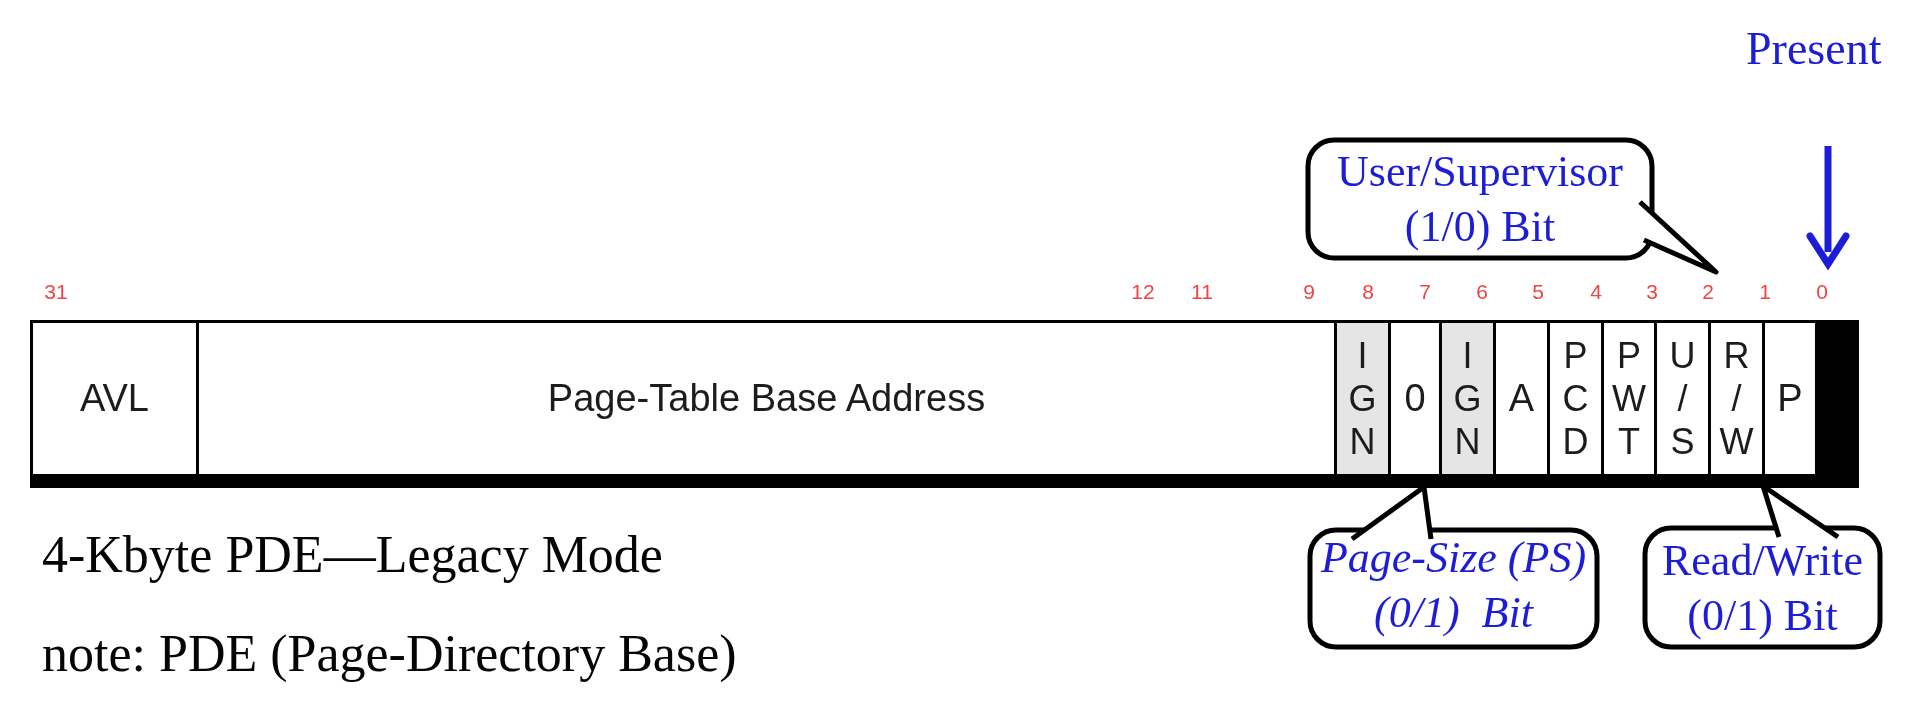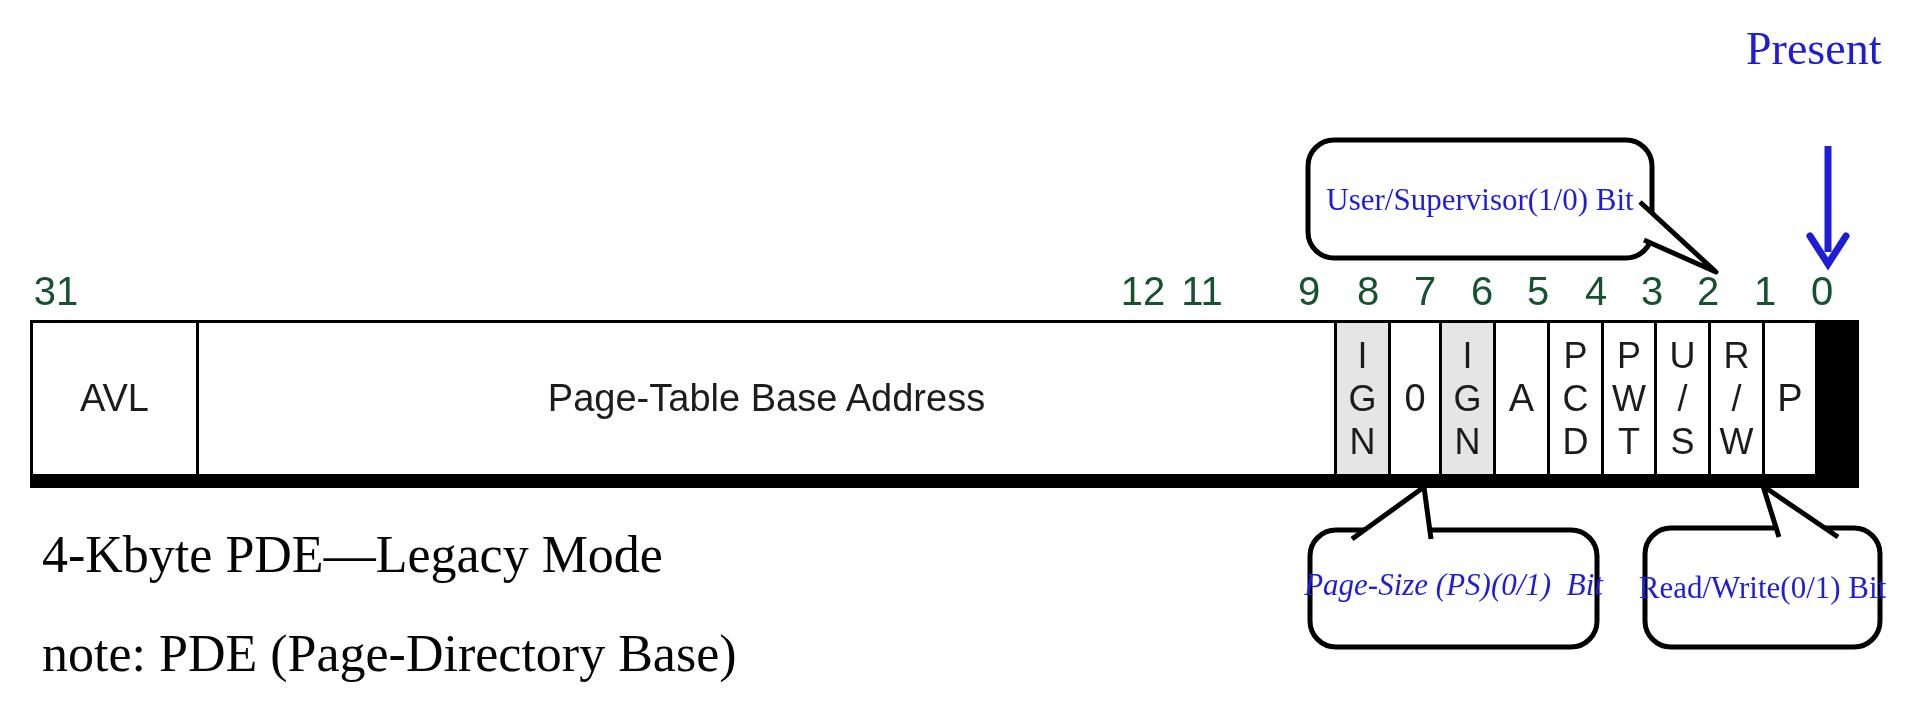--- a/index.html
+++ b/index.html
@@ -2,21 +2,21 @@
 <html><head>
 <meta charset="utf-8">
 <style>
   html,body{margin:0;padding:0;background:#ffffff;}
   body{width:1912px;height:726px;position:relative;overflow:hidden;
        font-family:"Liberation Sans",sans-serif;}
   .stage{position:absolute;left:0;top:0;width:1912px;height:726px;}
 
   
   .bitnum{position:absolute;top:276px;width:64px;margin-left:-32px;
-          text-align:center;font-size:40px;color:#14532d;line-height:31px;}
+          text-align:center;font-size:21px;color:#ef4444;line-height:31px;}
 
   
   .regtable{position:absolute;left:30px;top:320px;width:1829px;height:168px;
             box-sizing:border-box;background:#000;
             border-left:3px solid #000;border-top:3px solid #000;
             border-right:14px solid #000;border-bottom:14px solid #000;
             display:flex;flex-direction:row;}
   .cell{background:#ffffff;height:100%;box-sizing:border-box;
         border-right:3px solid #000;flex:0 0 auto;
         display:flex;align-items:center;justify-content:center;
@@ -27,23 +27,23 @@
 
   
   .caption{position:absolute;left:42px;top:505px;
            font-family:"Liberation Serif",serif;font-size:52px;
            line-height:99px;color:#050505;white-space:nowrap;}
 
   
   .blue-label{font-family:"Liberation Serif",serif;color:#1d1dd8;}
   .present-label{position:absolute;left:1746px;top:22px;
                  font-size:46px;line-height:54px;white-space:nowrap;}
-  .callout-text{position:absolute;display:flex;flex-direction:row;
+  .callout-text{position:absolute;display:flex;flex-direction:column;
                 align-items:center;justify-content:center;text-align:center;
-                font-size:31px;line-height:55px;white-space:pre;}
+                font-size:44px;line-height:55px;white-space:pre;}
   .co-us{left:1308px;top:140px;width:344px;height:118px;}
   .co-ps{left:1310px;top:526px;width:287px;height:117px;font-style:italic;}
   .co-rw{left:1645px;top:528px;width:235px;height:119px;}
 
   svg.overlay{position:absolute;left:0;top:0;pointer-events:none;}
 </style>
 </head>
 <body>
 
 <div class="stage">

